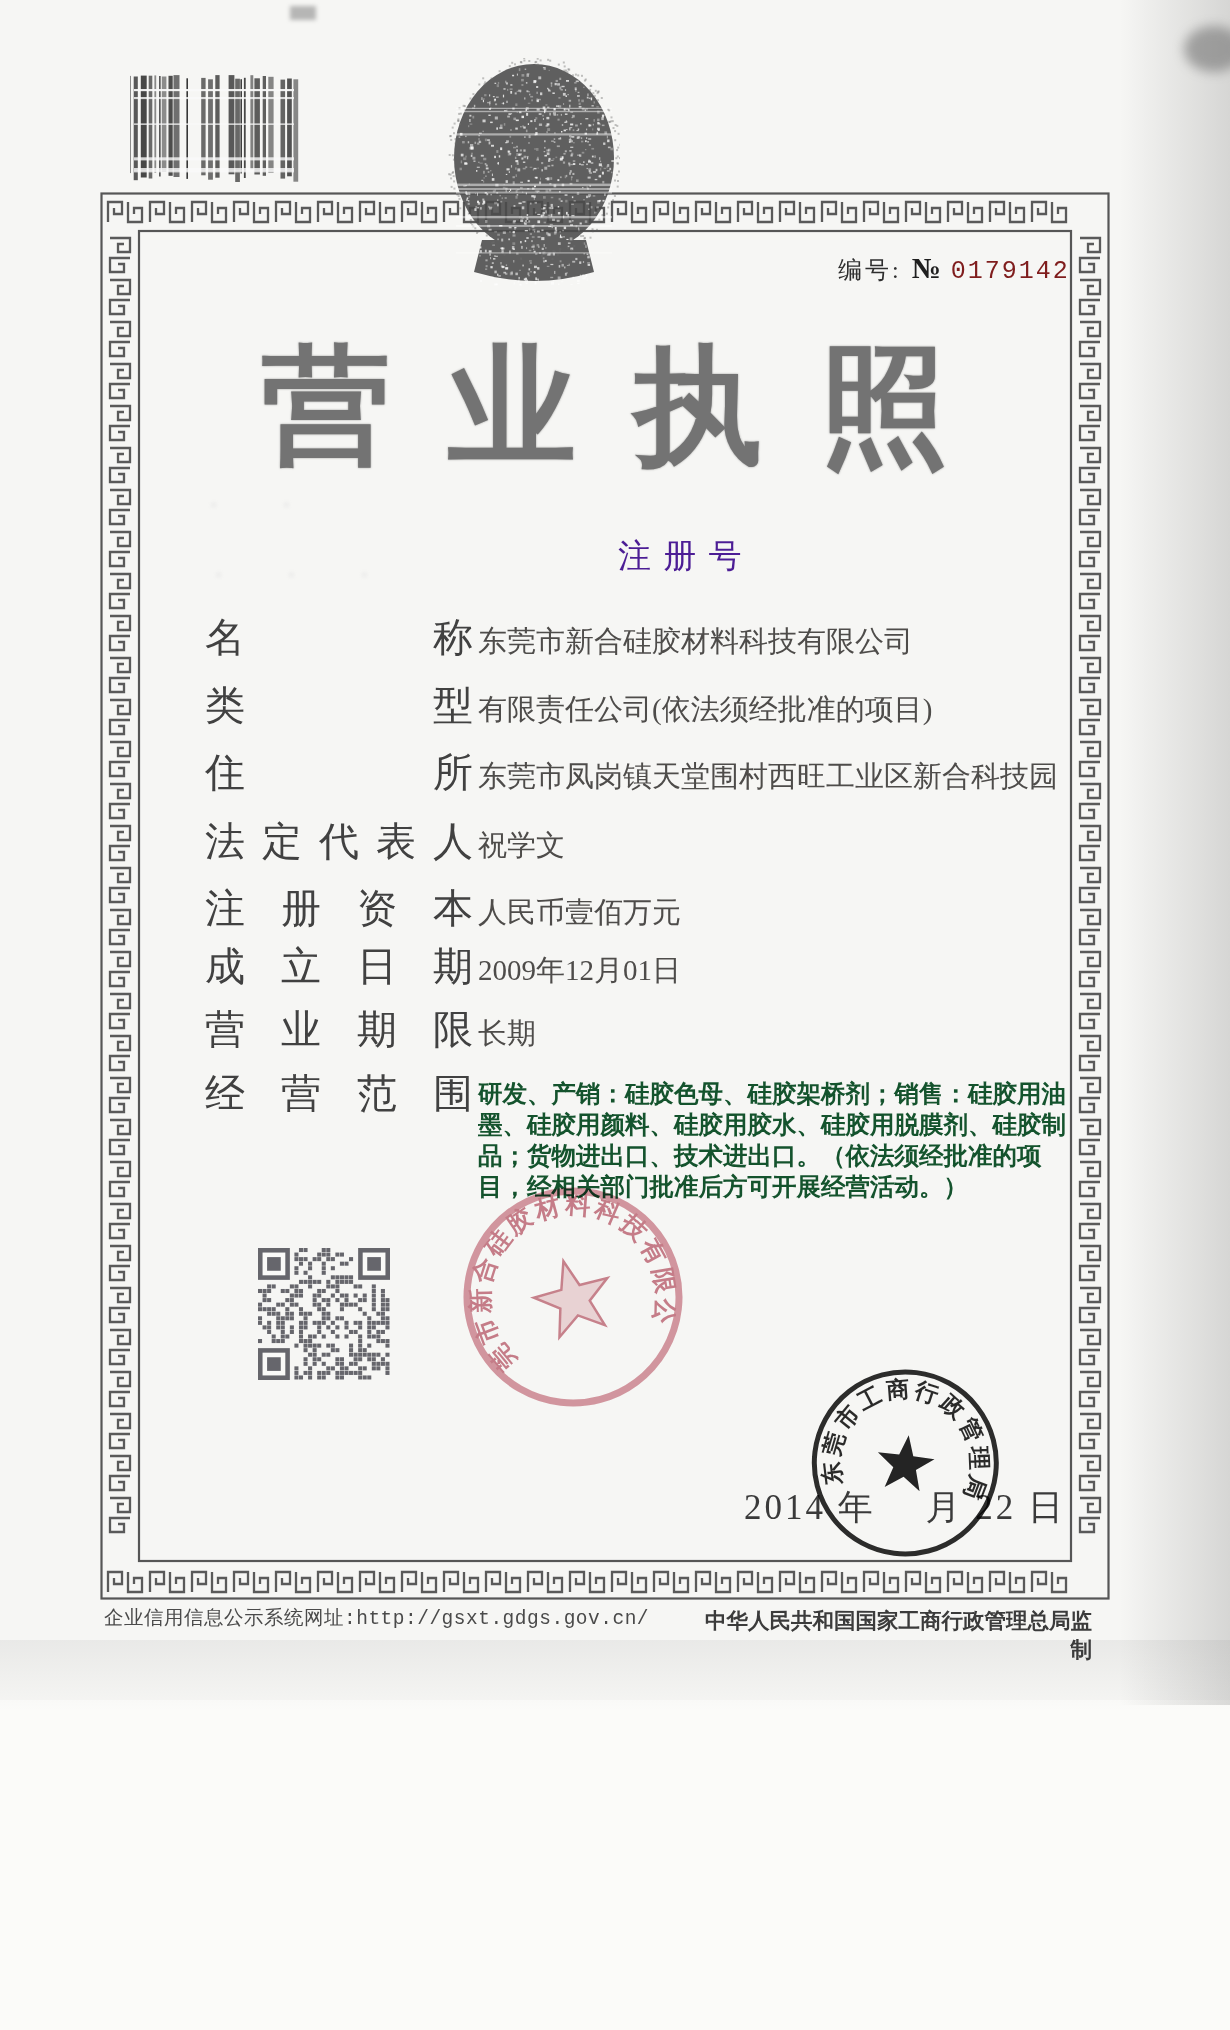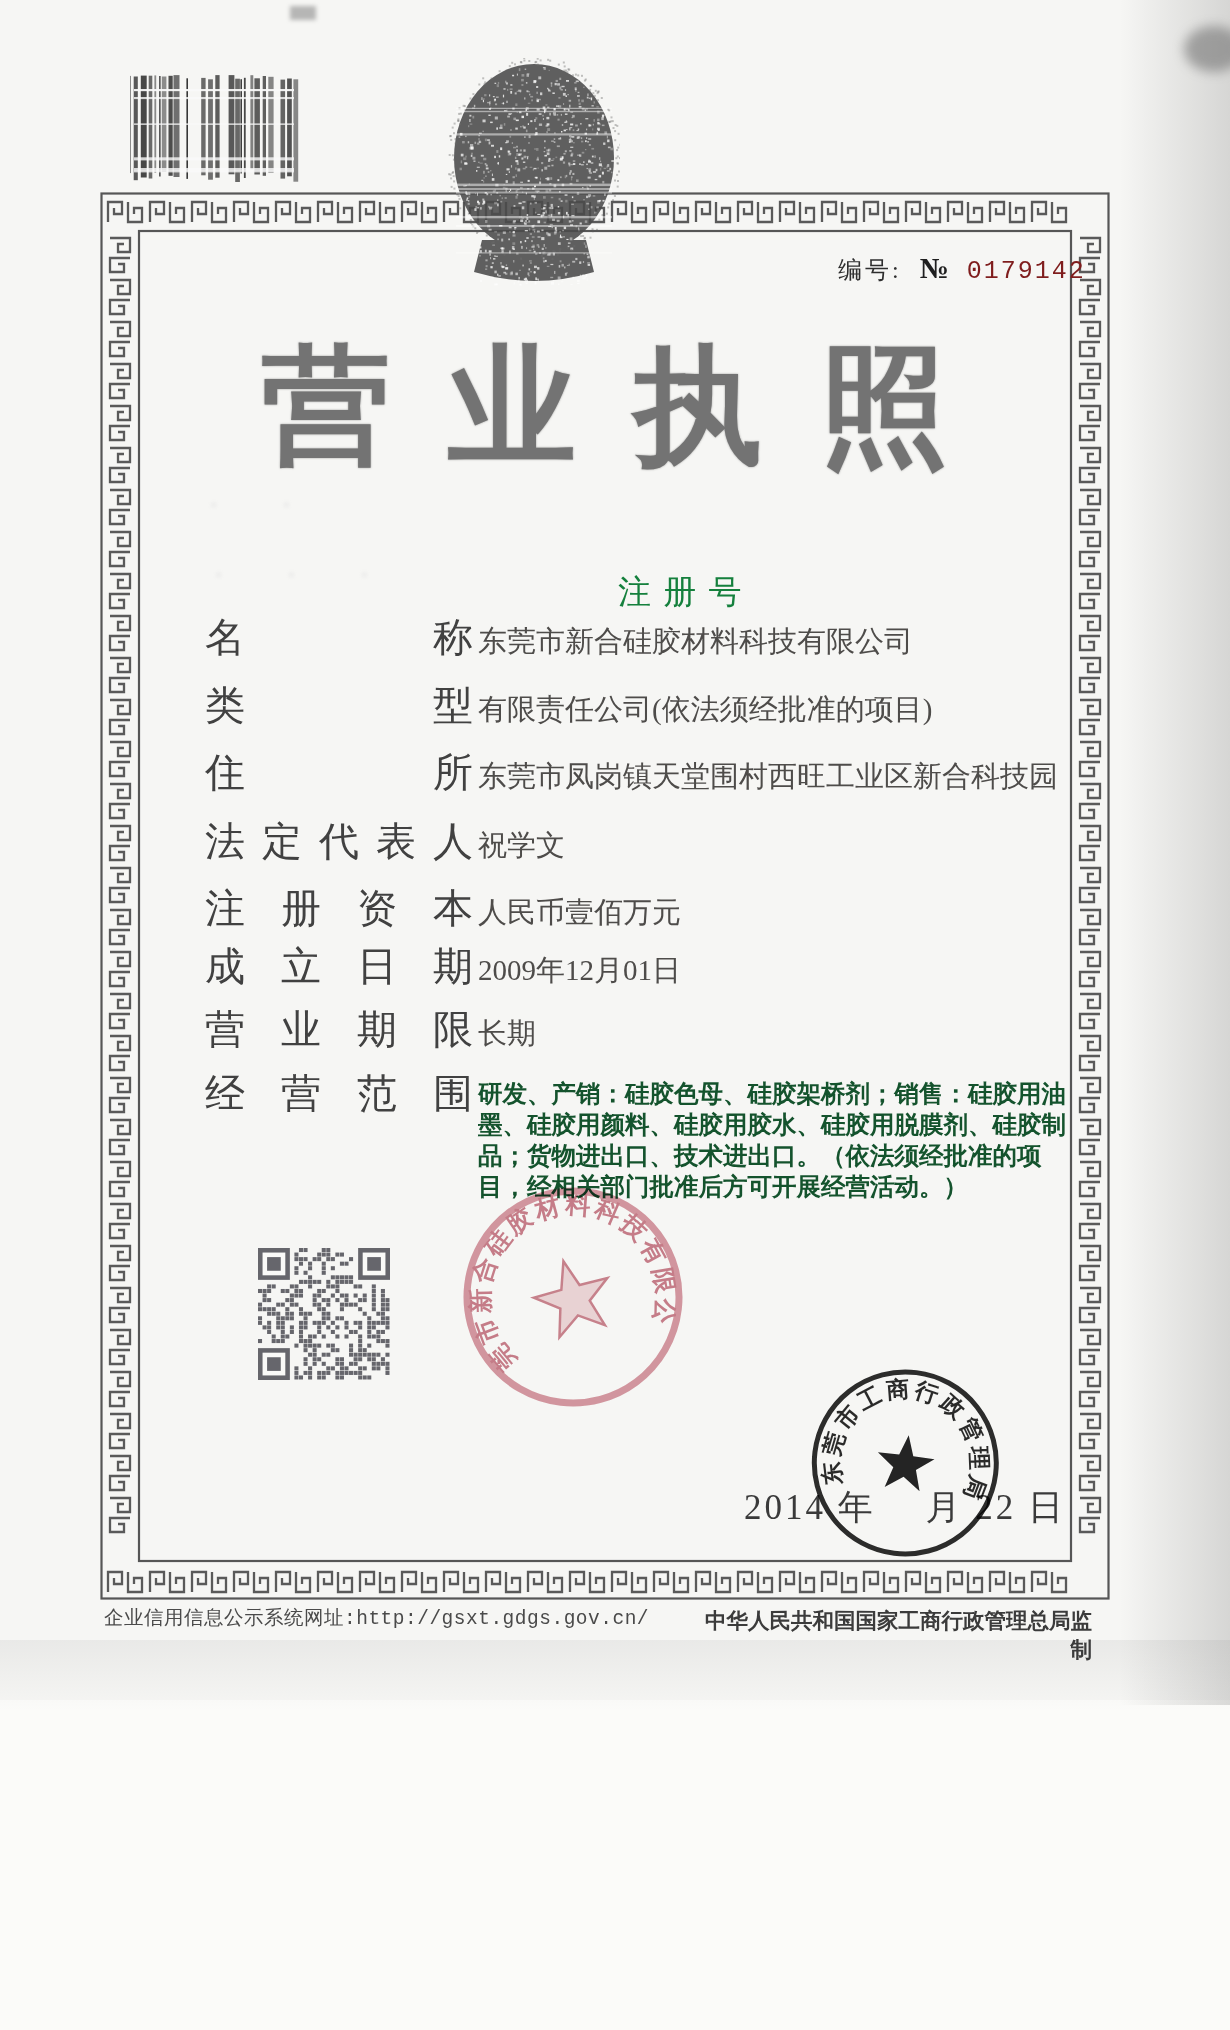--- a/index.html
+++ b/index.html
@@ -15,31 +15,31 @@
   .top-mark{position:absolute;left:290px;top:6px;width:26px;height:14px;background:#777;
         filter:blur(2px);opacity:.5;}
   .ghost{position:absolute;color:#9a9aa2;filter:blur(2px);opacity:.5;font-size:22px;letter-spacing:30px;}
 
   svg.layer{position:absolute;}
   #frame{left:100px;top:192px;}
   #barcode{left:128px;top:72px;opacity:.92;}
   #emblem{left:448px;top:58px;opacity:.88;}
   #qr{left:258px;top:1248px;opacity:.85;}
 
-  .serial{position:absolute;left:838px;top:252px;display:flex;align-items:baseline;gap:18px;z-index:2;}
+  .serial{position:absolute;left:838px;top:252px;display:flex;align-items:baseline;gap:10px;z-index:2;}
   .serial .lab{font-size:24px;letter-spacing:3px;color:#2e2e2e;}
   .serial .sym{font-size:29px;font-weight:bold;color:#1f1f1f;}
   .serial .num{font-family:"Liberation Mono",monospace;font-size:25px;letter-spacing:2px;color:#7f1d1d;}
 
   .title{position:absolute;left:140px;top:336px;width:930px;text-align:center;z-index:2;
         font-family:"Liberation Sans",sans-serif;font-weight:900;font-size:128px;line-height:1.1;
         color:#737373;letter-spacing:58px;text-indent:58px;text-shadow:0 0 2px rgba(60,60,60,.55);}
 
   .regno{position:absolute;left:618px;top:534px;display:flex;align-items:baseline;gap:26px;z-index:2;}
-  .regno .lab{font-size:33px;color:#15803d;letter-spacing:2px;margin-top:36px;}
+  .regno .lab{font-size:33px;color:#4c1d95;letter-spacing:2px;}
   .regno .num{font-size:35px;color:#333;letter-spacing:1px;}
 
   .row{position:absolute;left:205px;z-index:2;}
   .jchars{display:flex;justify-content:space-between;width:268px;font-size:40px;color:#414141;
         line-height:1.1;font-weight:500;}
   .val{position:absolute;left:273px;top:9px;width:600px;font-size:29px;color:#4e4c4a;
         white-space:nowrap;line-height:1.15;}
   .val.scope{top:6px;white-space:normal;font-size:24.5px;line-height:31px;font-weight:600;color:#14532d;}
 
   .registrar{position:absolute;left:604px;top:1420px;font-size:40px;font-weight:600;color:#3c3c3c;

